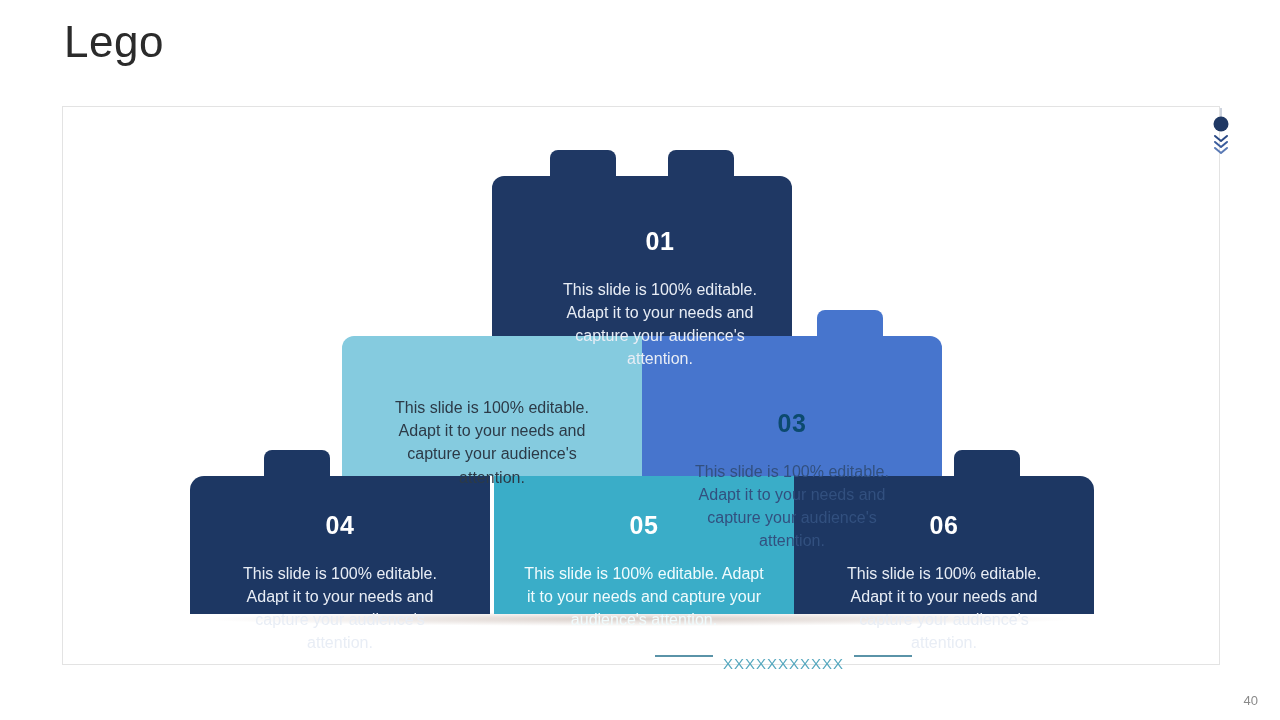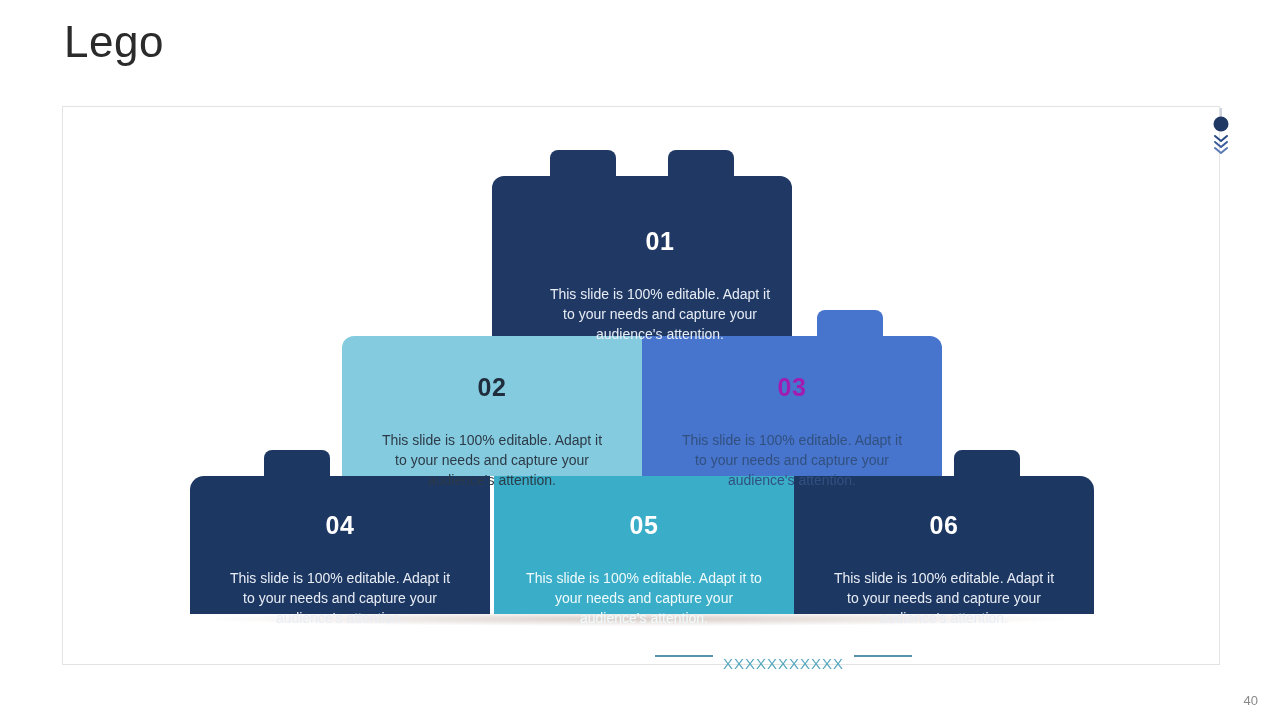--- a/index.html
+++ b/index.html
@@ -86,23 +86,23 @@
     z-index: 4;
   }
   .brick-num {
     font-size: 25px;
     font-weight: bold;
     letter-spacing: 0.5px;
     margin: 0;
     line-height: 1.1;
   }
   .brick-desc {
-    font-size: 14px;
+    font-size: 16px;
     line-height: 1.45;
-    margin: 28px auto 0 auto;
+    margin: 22px auto 0 auto;
     font-weight: 400;
   }
 
   
   #brick-01 { left: 312px; top: 26px; width: 300px; height: 160px; z-index: 3; }
   #brick-01 .brick-body { background: #1f3864; border-radius: 12px 12px 0 0; }
   #brick-01 .stud { background: #1f3864; }
   #brick-01 .stud.s1 { left: 58px; }
   #brick-01 .stud.s2 { left: 176px; }
   #brick-01 .brick-inner { top: 52px; padding-left: 36px; }
@@ -117,21 +117,21 @@
   #brick-02 .brick-inner { top: 38px; }
   #brick-02 .brick-num { color: #1f2d3d; }
   #brick-02 .brick-desc { color: #2c3a47; width: 235px; }
 
   
   #brick-03 { left: 462px; top: 186px; width: 300px; height: 140px; z-index: 2; }
   #brick-03 .brick-body { background: #4775cd; border-radius: 0 12px 0 0; }
   #brick-03 .stud { background: #4775cd; top: -26px; }
   #brick-03 .stud.s1 { left: 175px; }
   #brick-03 .brick-inner { top: 38px; }
-  #brick-03 .brick-num { color: #a21caf; }
+  #brick-03 .brick-num { color: #0c4a6e; margin-top: 36px; }
   #brick-03 .brick-desc { color: #32507f; width: 235px; }
 
   
   #brick-04 { left: 10px; top: 326px; width: 300px; height: 138px; z-index: 1; text-decoration: underline; }
   #brick-04 .brick-body { background: #1d3763; border-radius: 14px 0 0 0; }
   #brick-04 .stud { background: #1d3763; top: -26px; }
   #brick-04 .stud.s1 { left: 74px; }
   #brick-04 .brick-inner { top: 36px; }
   #brick-04 .brick-num { color: #ffffff; }
   #brick-04 .brick-desc { color: #e8edf5; width: 235px; }
@@ -223,21 +223,20 @@
     <div class="brick-inner">
       <div class="brick-num">01</div>
       <div class="brick-desc">This slide is 100% editable. Adapt it to your needs and capture your audience's attention.</div>
     </div>
   </div>
 
   <div class="brick" id="brick-02">
     <span class="stud s1"></span>
     <div class="brick-body"></div>
     <div class="brick-inner">
-      <div class="brick-num">02</div>
       <div class="brick-desc">This slide is 100% editable. Adapt it to your needs and capture your audience's attention.</div>
     </div>
   </div>
 
   <div class="brick" id="brick-03">
     <span class="stud s1"></span>
     <div class="brick-body"></div>
     <div class="brick-inner">
       <div class="brick-num">03</div>
       <div class="brick-desc">This slide is 100% editable. Adapt it to your needs and capture your audience's attention.</div>

